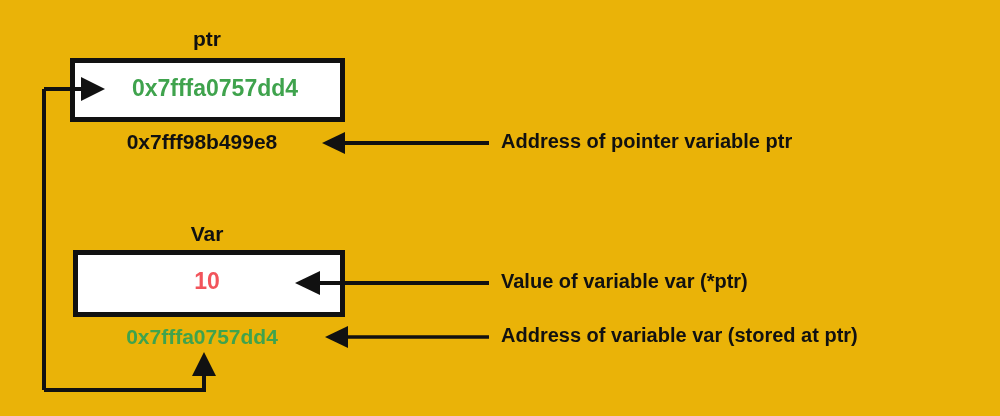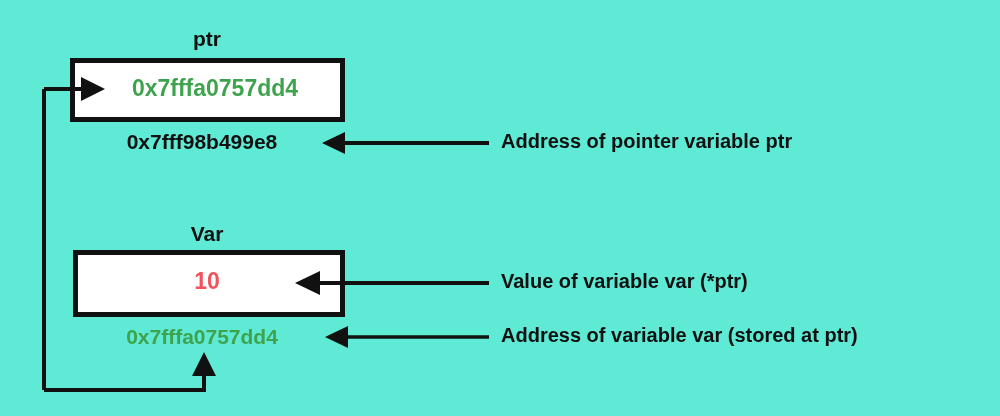--- a/index.html
+++ b/index.html
@@ -11,21 +11,21 @@
   body {
     width: 1000px;
     height: 416px;
     font-family: "Liberation Sans", sans-serif;
     overflow: hidden;
   }
   #diagram-root {
     position: relative;
     width: 1000px;
     height: 416px;
-    background: #5eead4;
+    background: #eab308;
   }
   svg.diagram-canvas {
     position: absolute;
     top: 0;
     left: 0;
     width: 1000px;
     height: 416px;
     display: block;
   }
   .box-rect {

